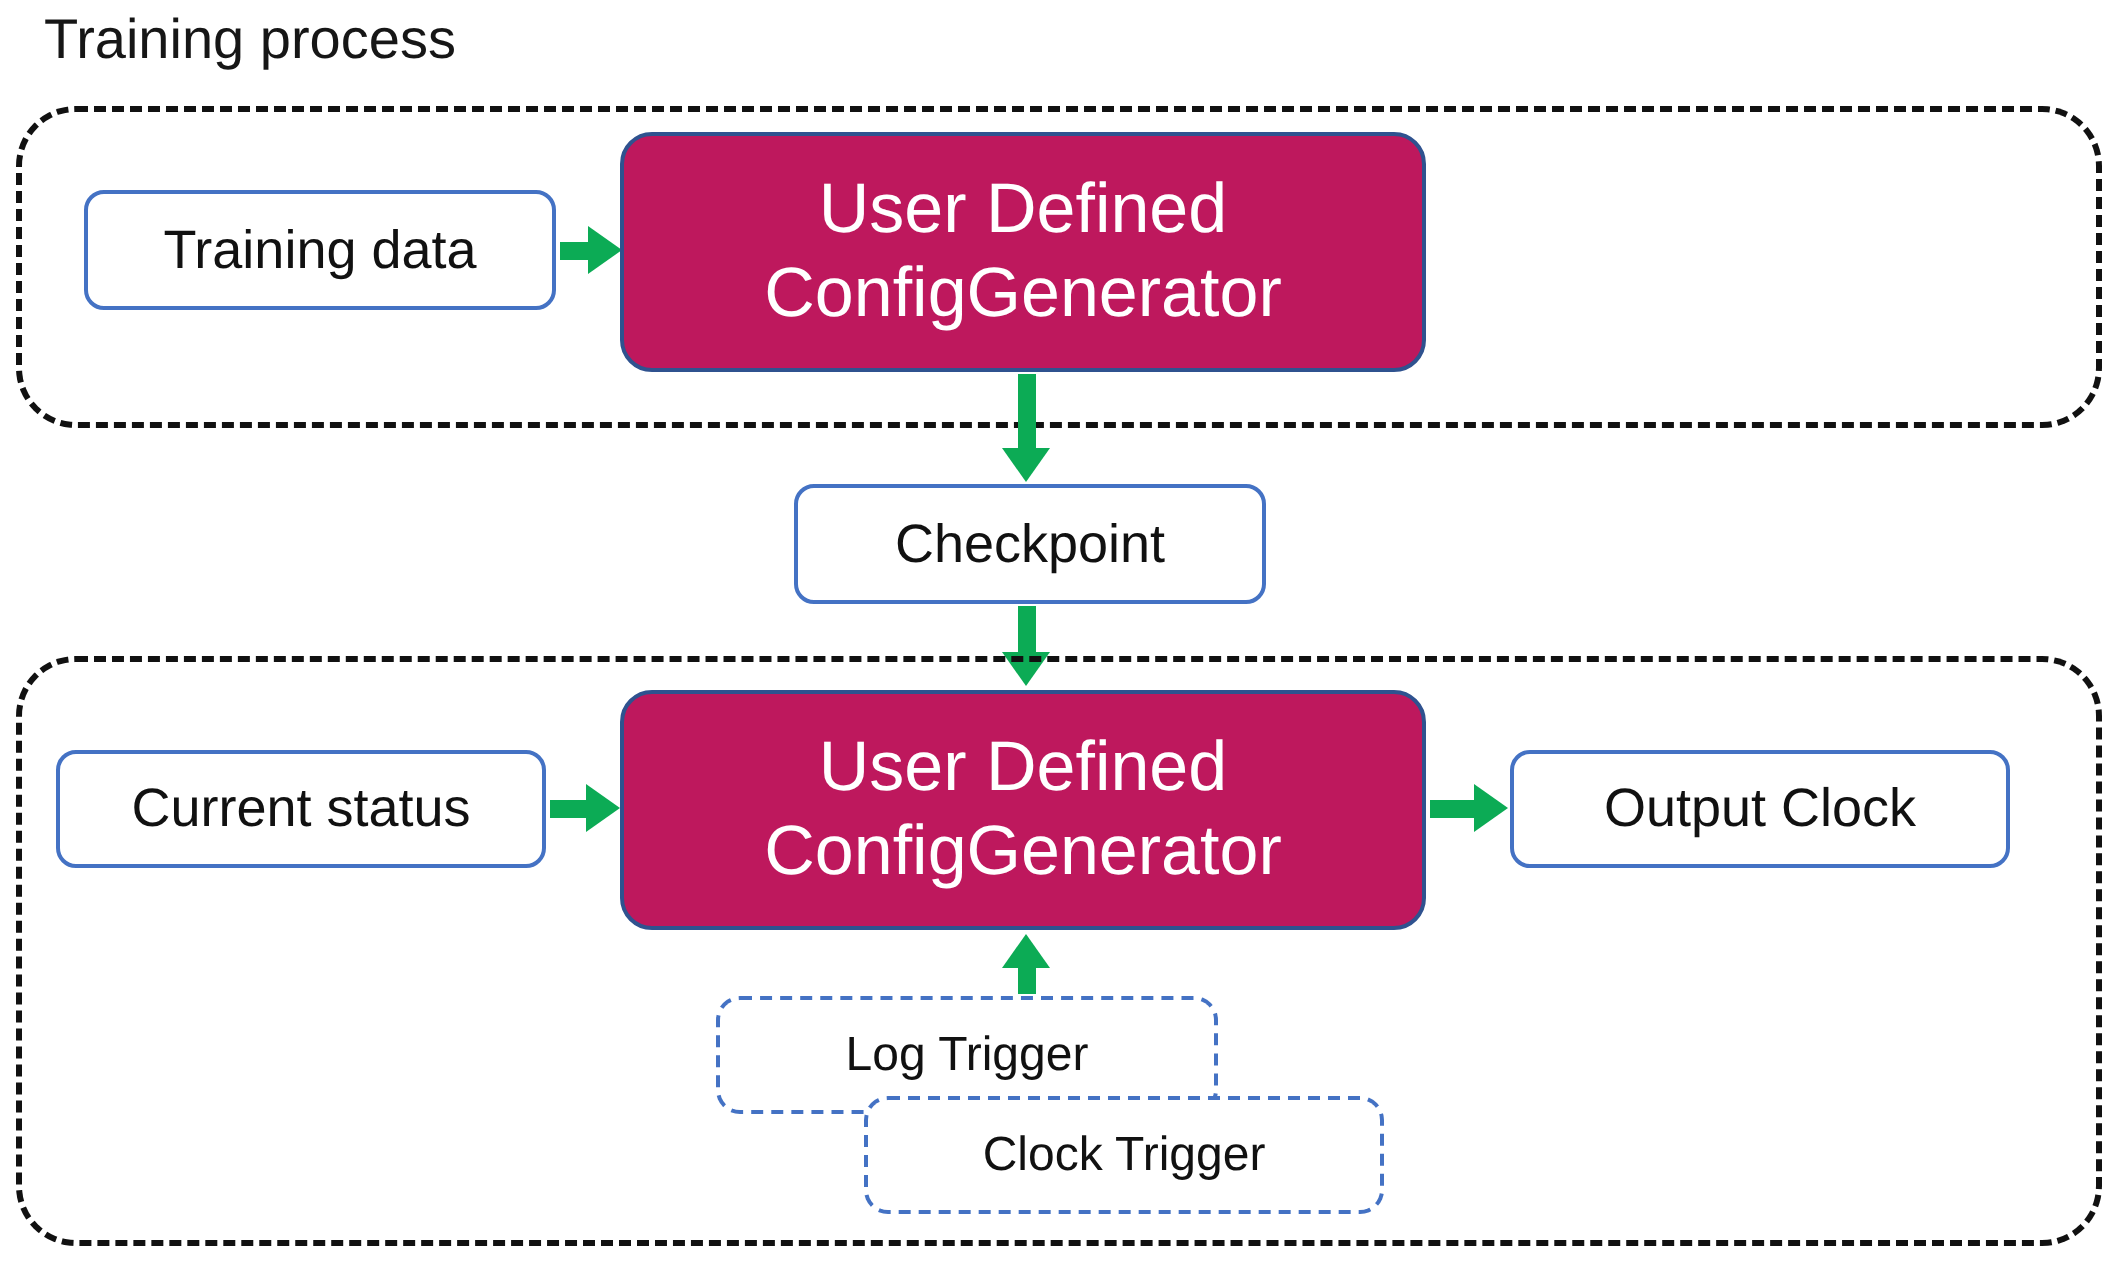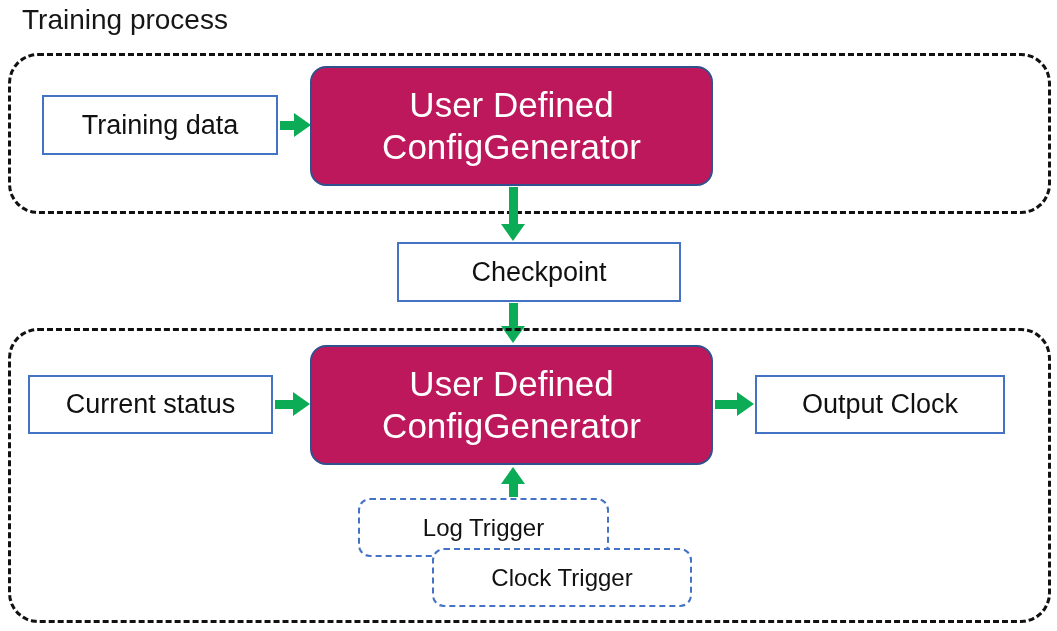--- a/index.html
+++ b/index.html
@@ -33,21 +33,21 @@
     position: absolute;
     box-sizing: border-box;
     display: flex;
     align-items: center;
     justify-content: center;
     text-align: center;
   }
   .white-node {
     background: #ffffff;
     border: 2px solid #4472C4;
-    border-radius: 0;
+    border-radius: 10px;
     color: #111111;
     font-size: 27px;
   }
   .blue-node {
     background: #be185d;
     border: 2px solid #2F528F;
     border-radius: 16px;
     color: #ffffff;
     font-size: 35px;
     line-height: 42px;
@@ -98,21 +98,21 @@
   <div class="node blue-node" style="left:310px; top:66px; width:403px; height:120px;">
     <span>User Defined</span>
     <span>ConfigGenerator</span>
   </div>
 
   <div class="arrow">
     <div class="shaft" style="left:509px; top:187px; width:9px; height:40px;"></div>
     <div class="head head-down" style="left:501px; top:224px;"></div>
   </div>
 
-  <div class="node white-node" style="left:397px; top:242px; width:284px; height:60px;">Checkpoint</div>
+  <div class="node white-node" style="left:397px; top:242px; width:236px; height:60px;">Checkpoint</div>
 
   <div class="arrow">
     <div class="shaft" style="left:509px; top:303px; width:9px; height:26px;"></div>
     <div class="head head-down" style="left:501px; top:326px;"></div>
   </div>
 
 
   <div class="dashed-container" style="left:8px; top:328px; width:1043px; height:295px;"></div>
 
   <div class="node white-node" style="left:28px; top:375px; width:245px; height:59px;">Current status</div>

